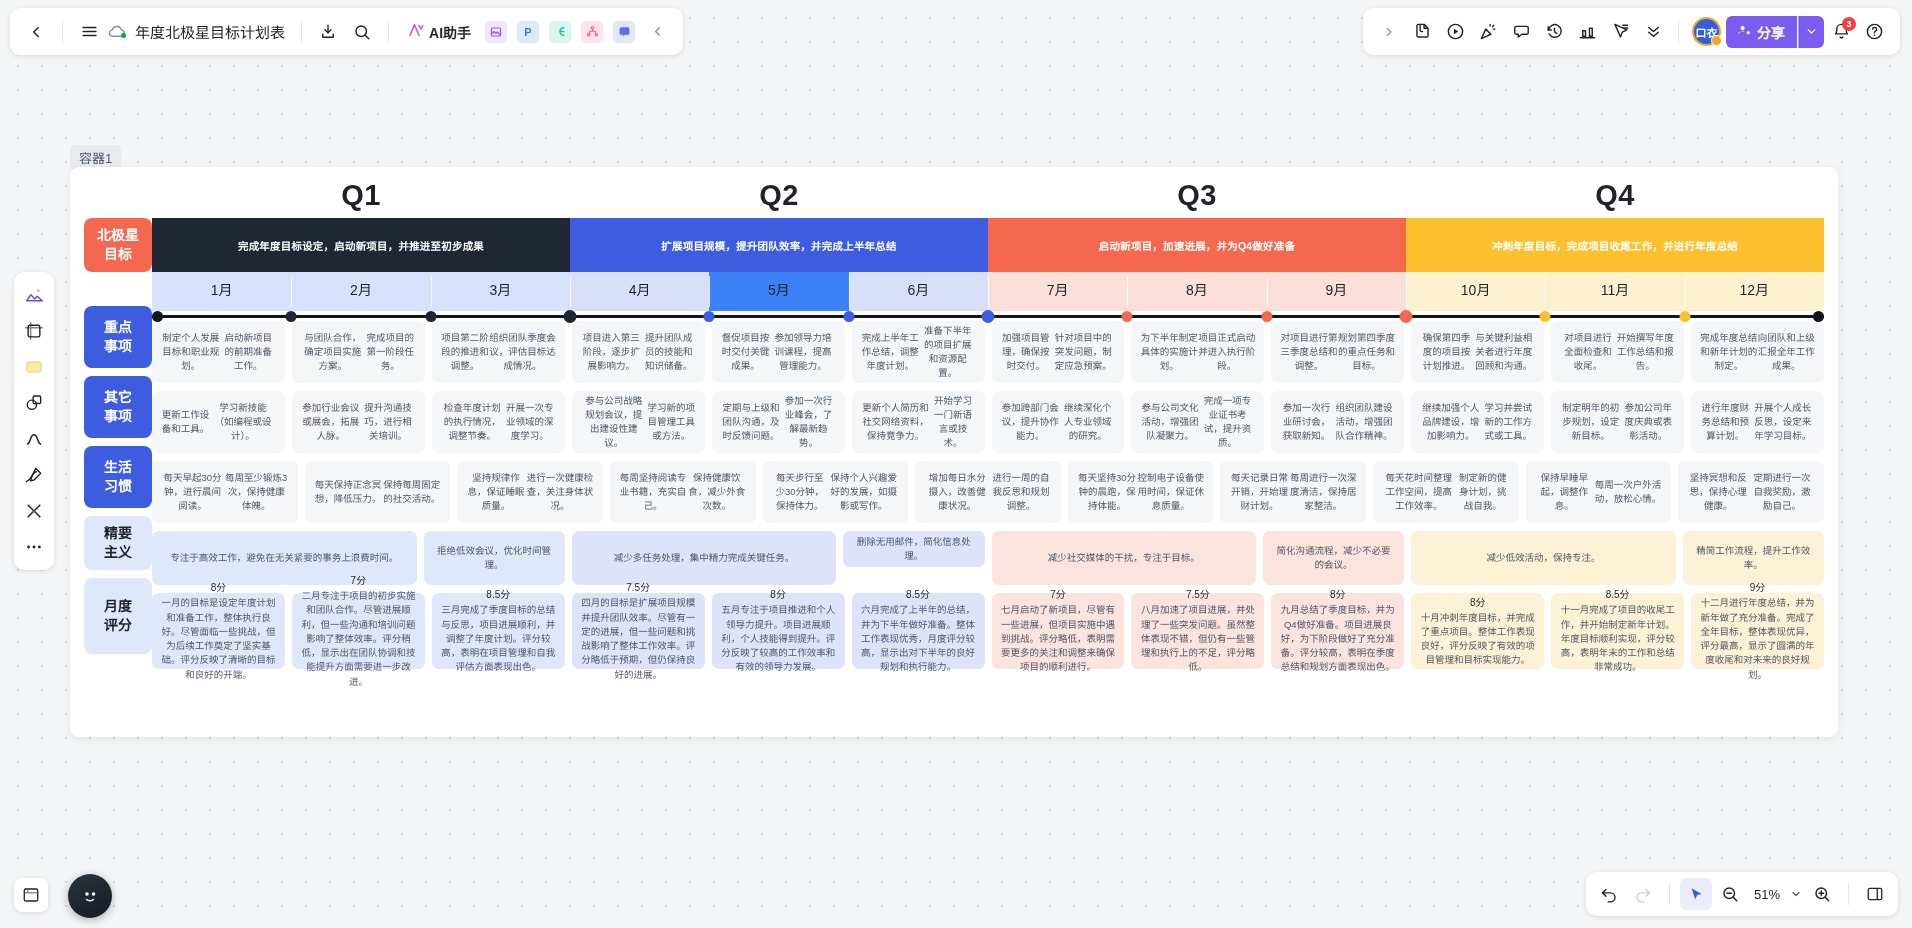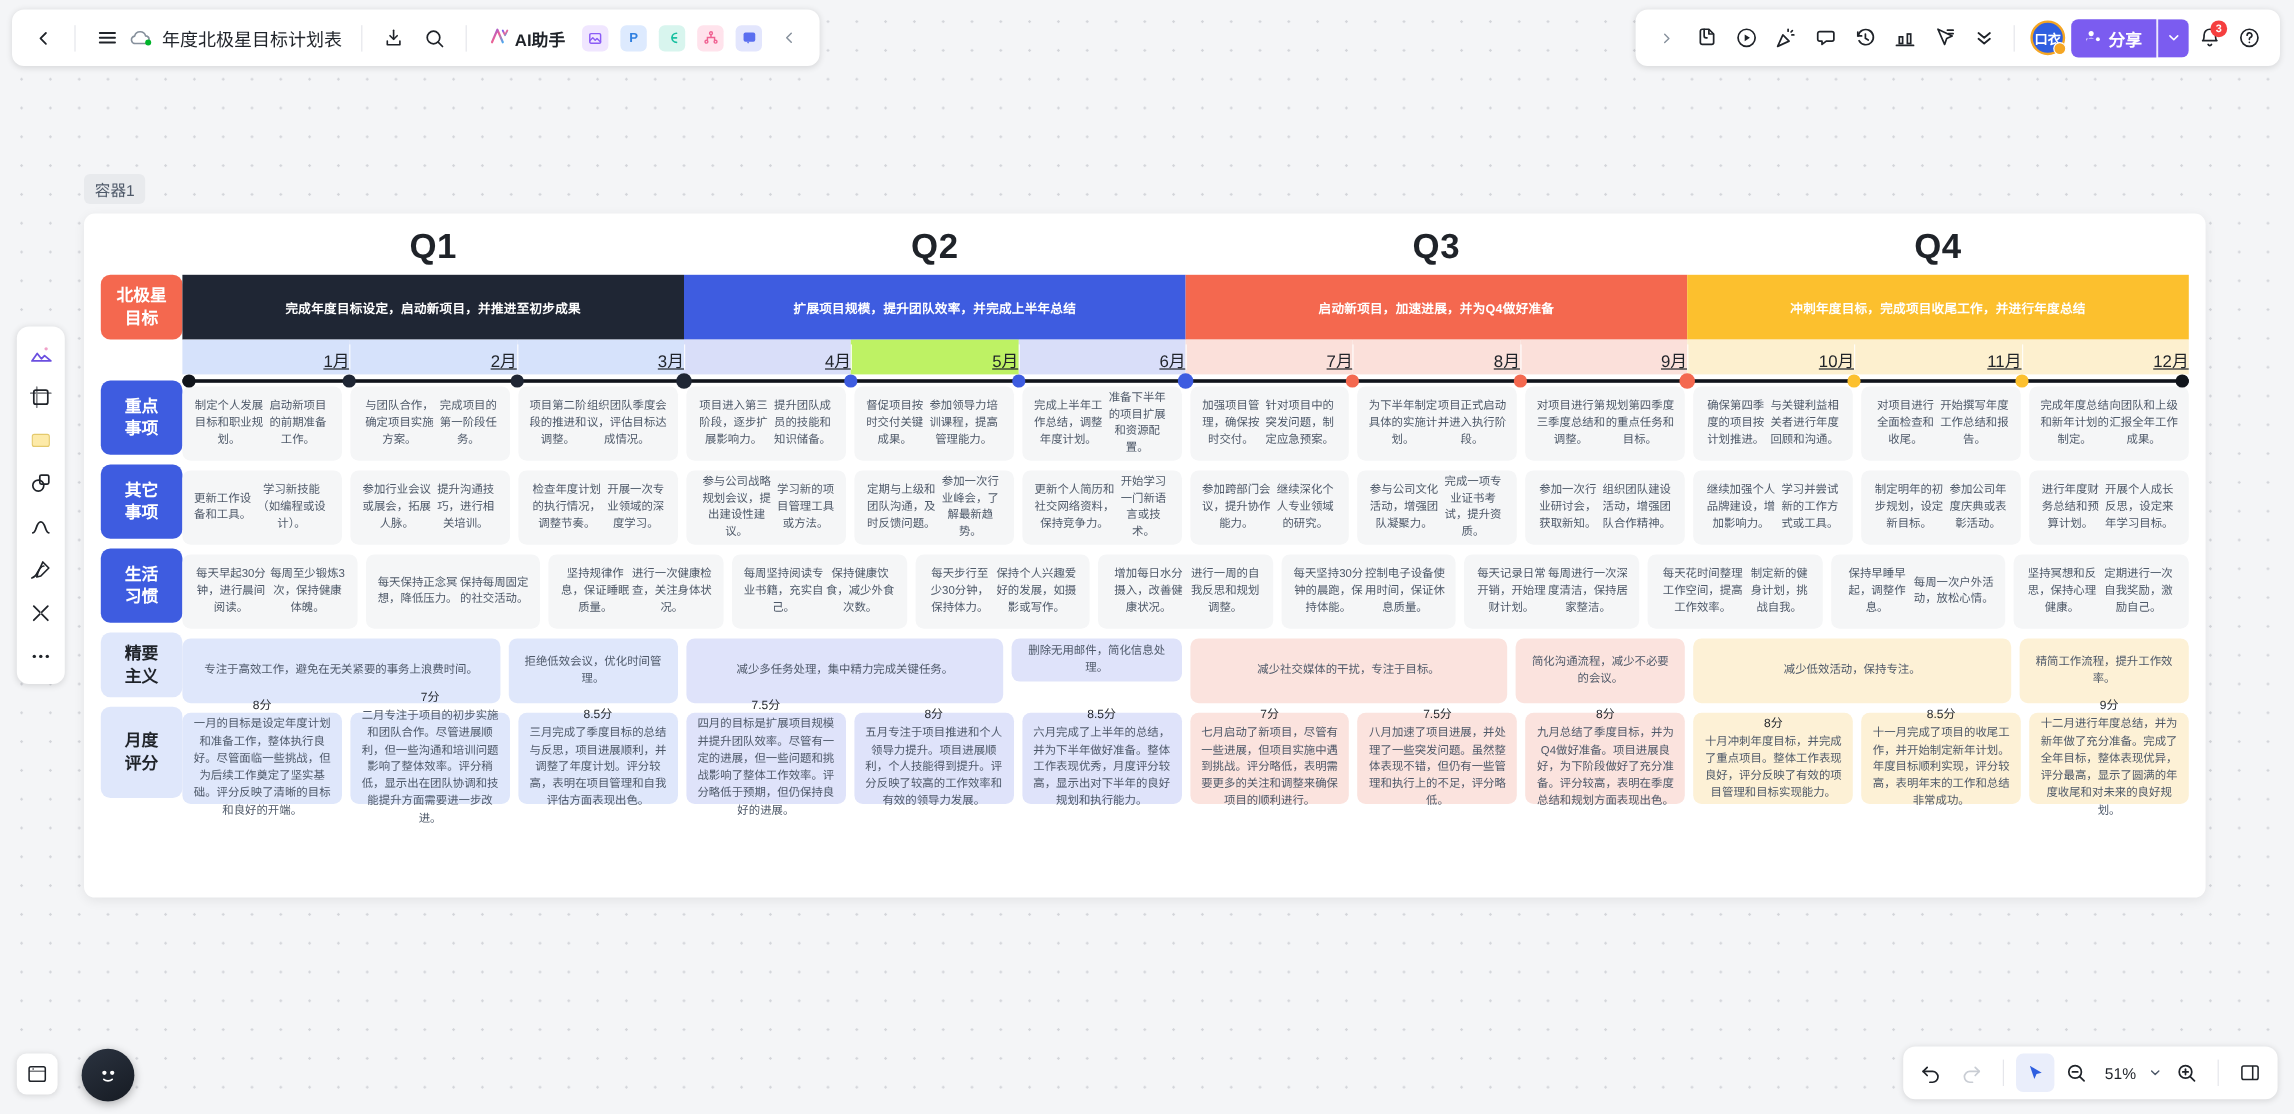--- a/index.html
+++ b/index.html
@@ -141,21 +141,21 @@
   }
 
   
   .frame-label {
     position: absolute; left: 70px; top: 145px;
     font-size: 13px; color: #4e5969;
     background: #e8eaed; padding: 3px 9px; border-radius: 5px;
     cursor: pointer;
   }
   .card {
-    position: absolute; left: 70px; top: 178px;
+    position: absolute; left: 70px; top: 167px;
     width: 1768px; height: 570px;
     background: #fff; border-radius: 9px;
     box-shadow: 0 2px 10px rgba(0,0,0,.07);
     overflow: hidden;
   }
 
   
   .sheet { position: absolute; inset: 0; padding: 12px 14px 10px 14px; }
   .qrow { display: flex; margin-left: 68px; }
   .qcell {
@@ -175,22 +175,22 @@
   .body { flex: 1; display: flex; flex-direction: column; }
 
   .star-strip { display: flex; margin-bottom: 0; }
   .star-seg {
     flex: 1; color: #fff; font-size: 10.5px; font-weight: 600;
     display: flex; align-items: center; justify-content: center;
     padding: 0 10px; letter-spacing: .2px;
   }
   .month-strip { display: flex; }
   .month-cell {
-    flex: 1; text-align: right; font-size: 14px; color: #1f2329;
-    padding: 7px 0 2px; position: relative; text-decoration: underline;
+    flex: 1; text-align: center; font-size: 14px; color: #1f2329;
+    padding: 7px 0 12px; position: relative;
   }
   .month-cell + .month-cell::before {
     content: ""; position: absolute; left: 0; top: 4px; bottom: 4px;
     width: 1px; background: rgba(255,255,255,.85);
   }
 
   .timeline { position: relative; height: 10px; margin: 0; }
   .tl-line {
     position: absolute; left: 0; right: 0; top: 4px; height: 3px; background: #11151c;
   }
@@ -561,21 +561,21 @@
               <div class="star-seg" style="background:#1f2634;height:54px;">完成年度目标设定，启动新项目，并推进至初步成果</div>
               <div class="star-seg" style="background:#3e5ce0;height:54px;">扩展项目规模，提升团队效率，并完成上半年总结</div>
               <div class="star-seg" style="background:#f4684f;height:54px;">启动新项目，加速进展，并为Q4做好准备</div>
               <div class="star-seg" style="background:#fcc02e;height:54px;">冲刺年度目标，完成项目收尾工作，并进行年度总结</div>
             </div>
           <div class="month-strip" id="monthstrip">
               <div class="month-cell" style="background:#d6e2fb">1月</div>
               <div class="month-cell" style="background:#d6e2fb">2月</div>
               <div class="month-cell" style="background:#d6e2fb">3月</div>
               <div class="month-cell" style="background:#d9def9">4月</div>
-              <div class="month-cell" style="background:#bef264">5月</div>
+              <div class="month-cell" style="background:#3b82f6">5月</div>
               <div class="month-cell" style="background:#d9def9">6月</div>
               <div class="month-cell" style="background:#fbe0da">7月</div>
               <div class="month-cell" style="background:#fbe0da">8月</div>
               <div class="month-cell" style="background:#fbe0da">9月</div>
               <div class="month-cell" style="background:#fdf0cf">10月</div>
               <div class="month-cell" style="background:#fdf0cf">11月</div>
               <div class="month-cell" style="background:#fdf0cf">12月</div>
             </div>
           <div class="timeline" id="timeline">
             <div class="tl-line"></div>

